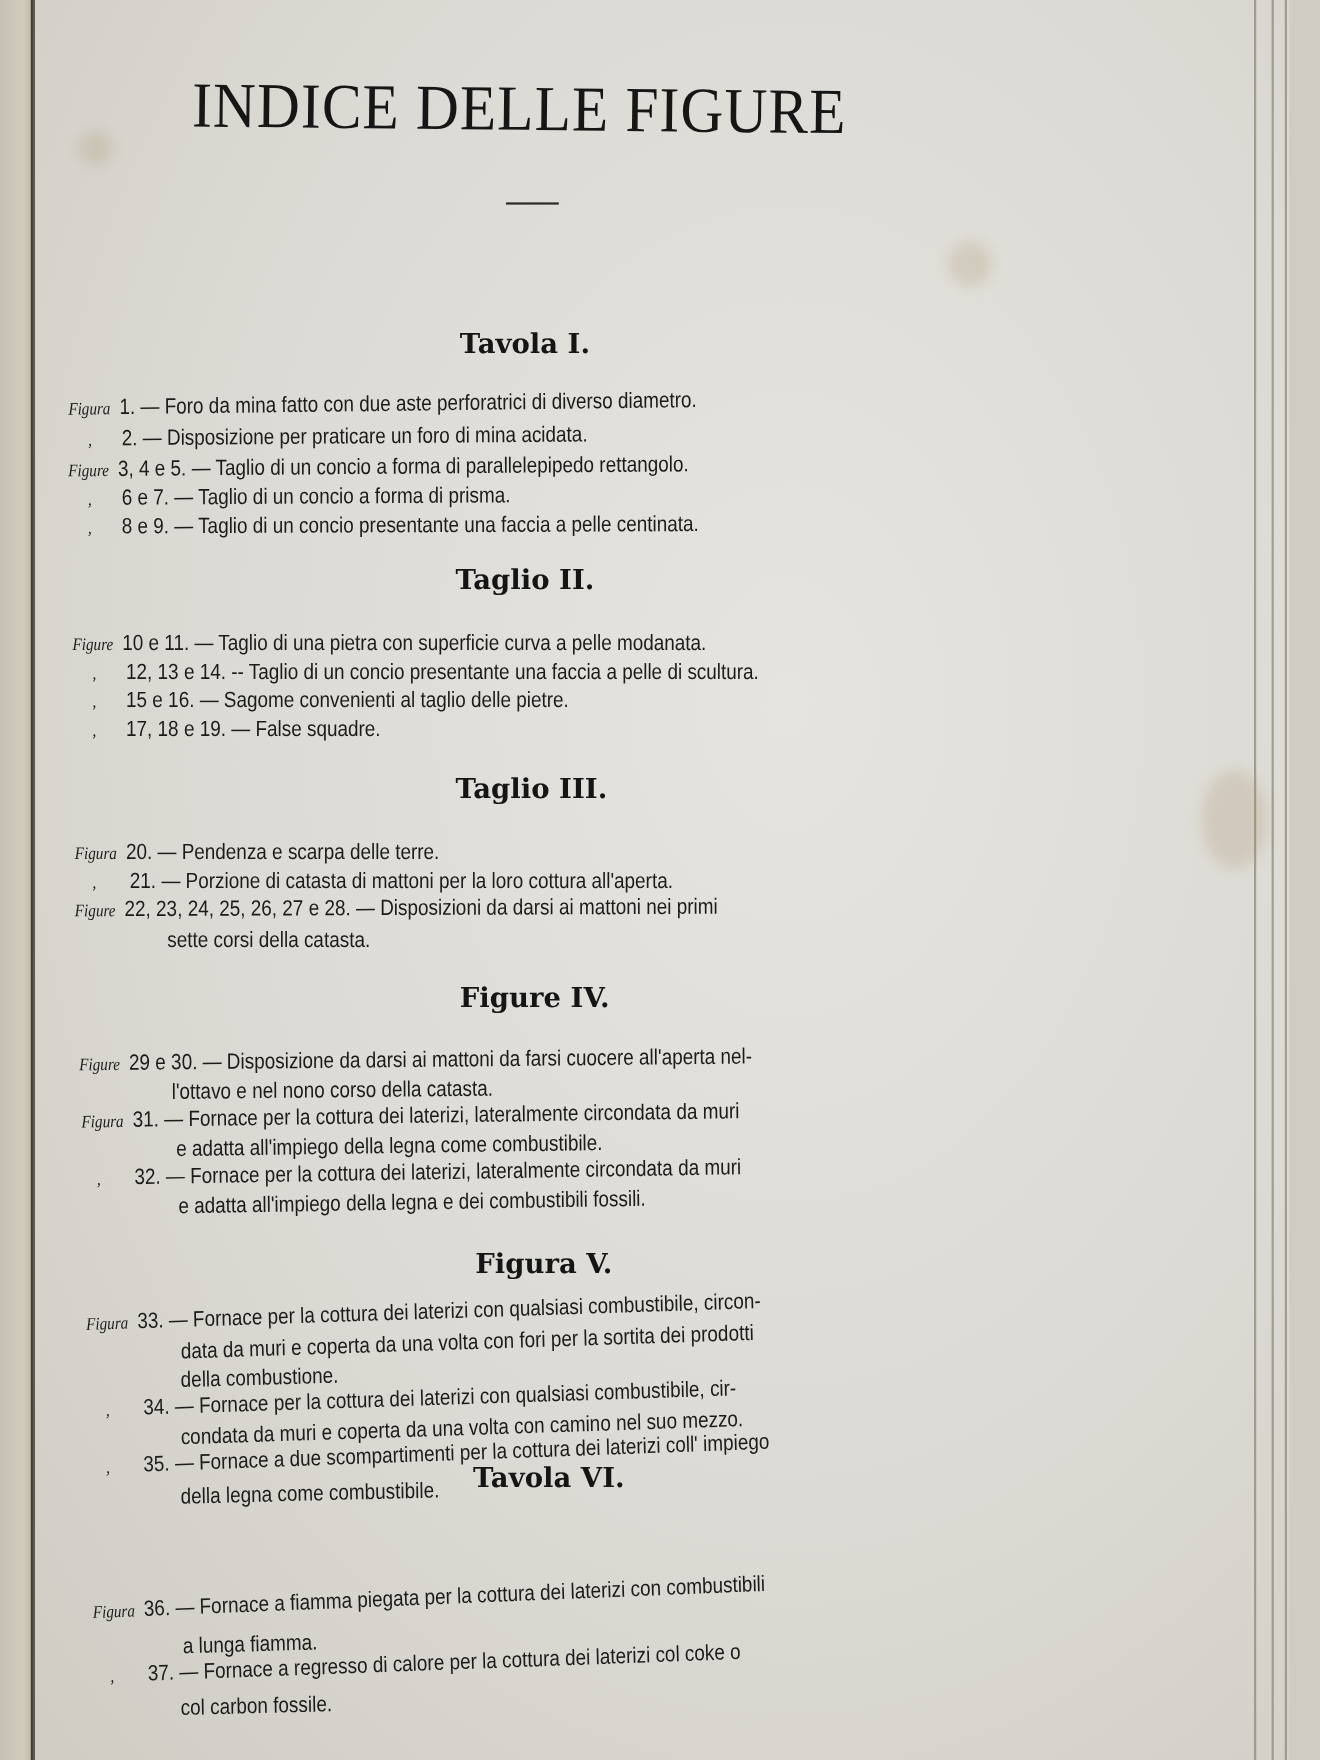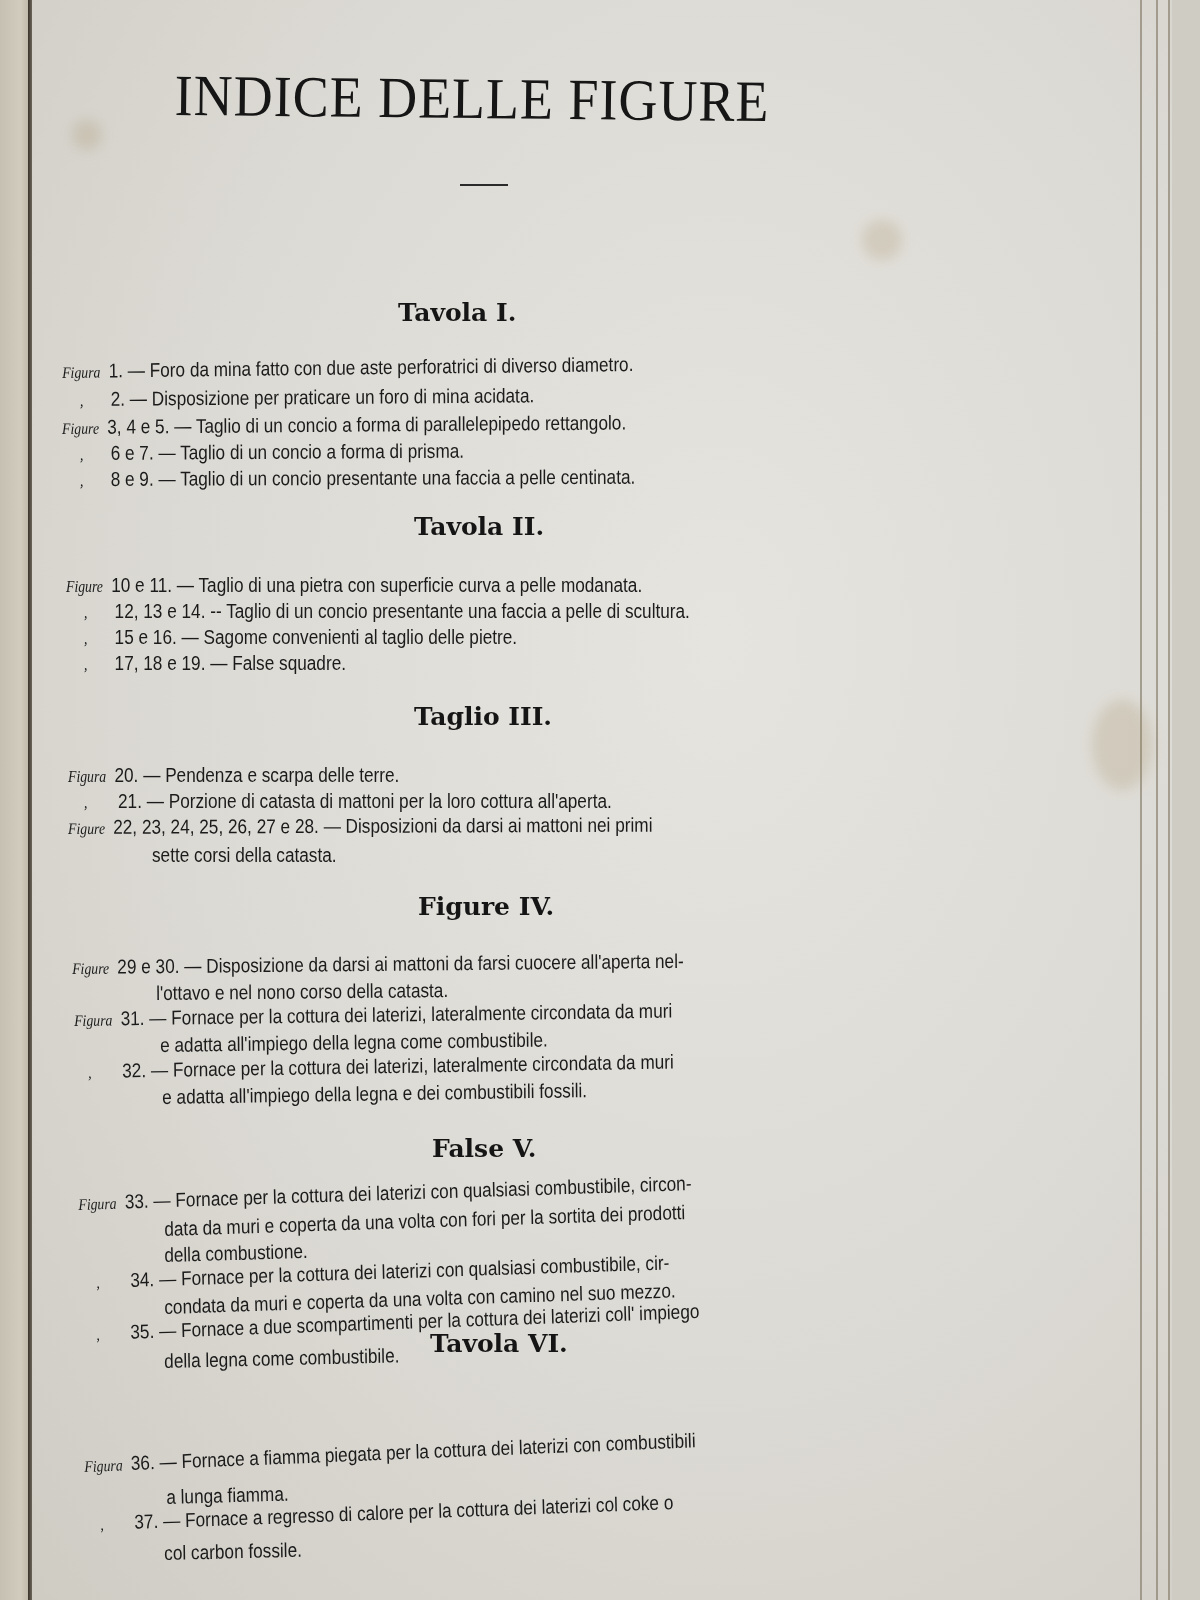--- a/index.html
+++ b/index.html
@@ -62,21 +62,21 @@
   <div class="page-edge" style="left:1124px;"></div>
   <div class="page-edge" style="left:1136px;"></div>
   <div class="stain" style="left:40px;top:120px;width:30px;height:30px;"></div>
   <div class="stain" style="left:1060px;top:700px;width:60px;height:90px;"></div>
   <div class="stain" style="left:830px;top:220px;width:40px;height:40px;"></div>
 </div>
 
 <div class="title">INDICE DELLE FIGURE</div>
 <div class="title-rule"></div>
 
-<div class="tavola" style="left:398px;top:298px;">Tavola I.</div>
+<div class="tavola" style="left:418px;top:298px;">Tavola I.</div>
 <div class="entry" style="left:62px;top:358px;transform:scaleX(0.86) rotate(-0.6deg);">
   <span class="lab">Figura</span>
   <span class="num">1.</span>
   <span>— Foro da mina fatto con due aste perforatrici di diverso diametro.</span>
 </div>
 <div class="entry" style="left:80px;top:386px;transform:scaleX(0.86) rotate(-0.4deg);">
   <span class="lab ditto">,</span>
   <span class="num" style="margin-left:26px;">2.</span>
   <span>— Disposizione per praticare un foro di mina acidata.</span>
 </div>
@@ -89,21 +89,21 @@
   <span class="lab ditto">,</span>
   <span class="num" style="margin-left:26px;">6 e 7.</span>
   <span>— Taglio di un concio a forma di prisma.</span>
 </div>
 <div class="entry" style="left:80px;top:466px;transform:scaleX(0.86) rotate(-0.2deg);">
   <span class="lab ditto">,</span>
   <span class="num" style="margin-left:26px;">8 e 9.</span>
   <span>— Taglio di un concio presentante una faccia a pelle centinata.</span>
 </div>
 
-<div class="tavola" style="left:414px;top:512px;">Tavola II.</div>
+<div class="tavola" style="left:414px;top:512px;">Taglio II.</div>
 <div class="entry" style="left:66px;top:572px;">
   <span class="lab">Figure</span>
   <span class="num">10 e 11.</span>
   <span>— Taglio di una pietra con superficie curva a pelle modanata.</span>
 </div>
 <div class="entry" style="left:84px;top:598px;">
   <span class="lab ditto">,</span>
   <span class="num" style="margin-left:26px;">12, 13 e 14.</span>
   <span>-- Taglio di un concio presentante una faccia a pelle di scultura.</span>
 </div>
@@ -149,21 +149,21 @@
   <span>— Fornace per la cottura dei laterizi, lateralmente circondata da muri</span>
 </div>
 <div class="entry" style="left:160px;top:1032px;transform:scaleX(0.86) rotate(-0.7deg);">e adatta all'impiego della legna come combustibile.</div>
 <div class="entry" style="left:88px;top:1058px;transform:scaleX(0.86) rotate(-0.8deg);">
   <span class="lab ditto">,</span>
   <span class="num" style="margin-left:30px;">32.</span>
   <span>— Fornace per la cottura dei laterizi, lateralmente circondata da muri</span>
 </div>
 <div class="entry" style="left:162px;top:1084px;transform:scaleX(0.86) rotate(-0.8deg);">e adatta all'impiego della legna e dei combustibili fossili.</div>
 
-<div class="tavola" style="left:432px;top:1134px;">False V.</div>
+<div class="tavola" style="left:432px;top:1134px;">Figura V.</div>
 <div class="entry" style="left:78px;top:1190px;transform:scaleX(0.86) rotate(-1.6deg);">
   <span class="lab">Figura</span>
   <span class="num">33.</span>
   <span>— Fornace per la cottura dei laterizi con qualsiasi combustibile, circon-</span>
 </div>
 <div class="entry" style="left:164px;top:1216px;transform:scaleX(0.86) rotate(-1.6deg);">data da muri e coperta da una volta con fori per la sortita dei prodotti</div>
 <div class="entry" style="left:164px;top:1242px;transform:scaleX(0.86) rotate(-1.4deg);">della combustione.</div>
 <div class="entry" style="left:96px;top:1268px;transform:scaleX(0.86) rotate(-1.6deg);">
   <span class="lab ditto">,</span>
   <span class="num" style="margin-left:30px;">34.</span>

